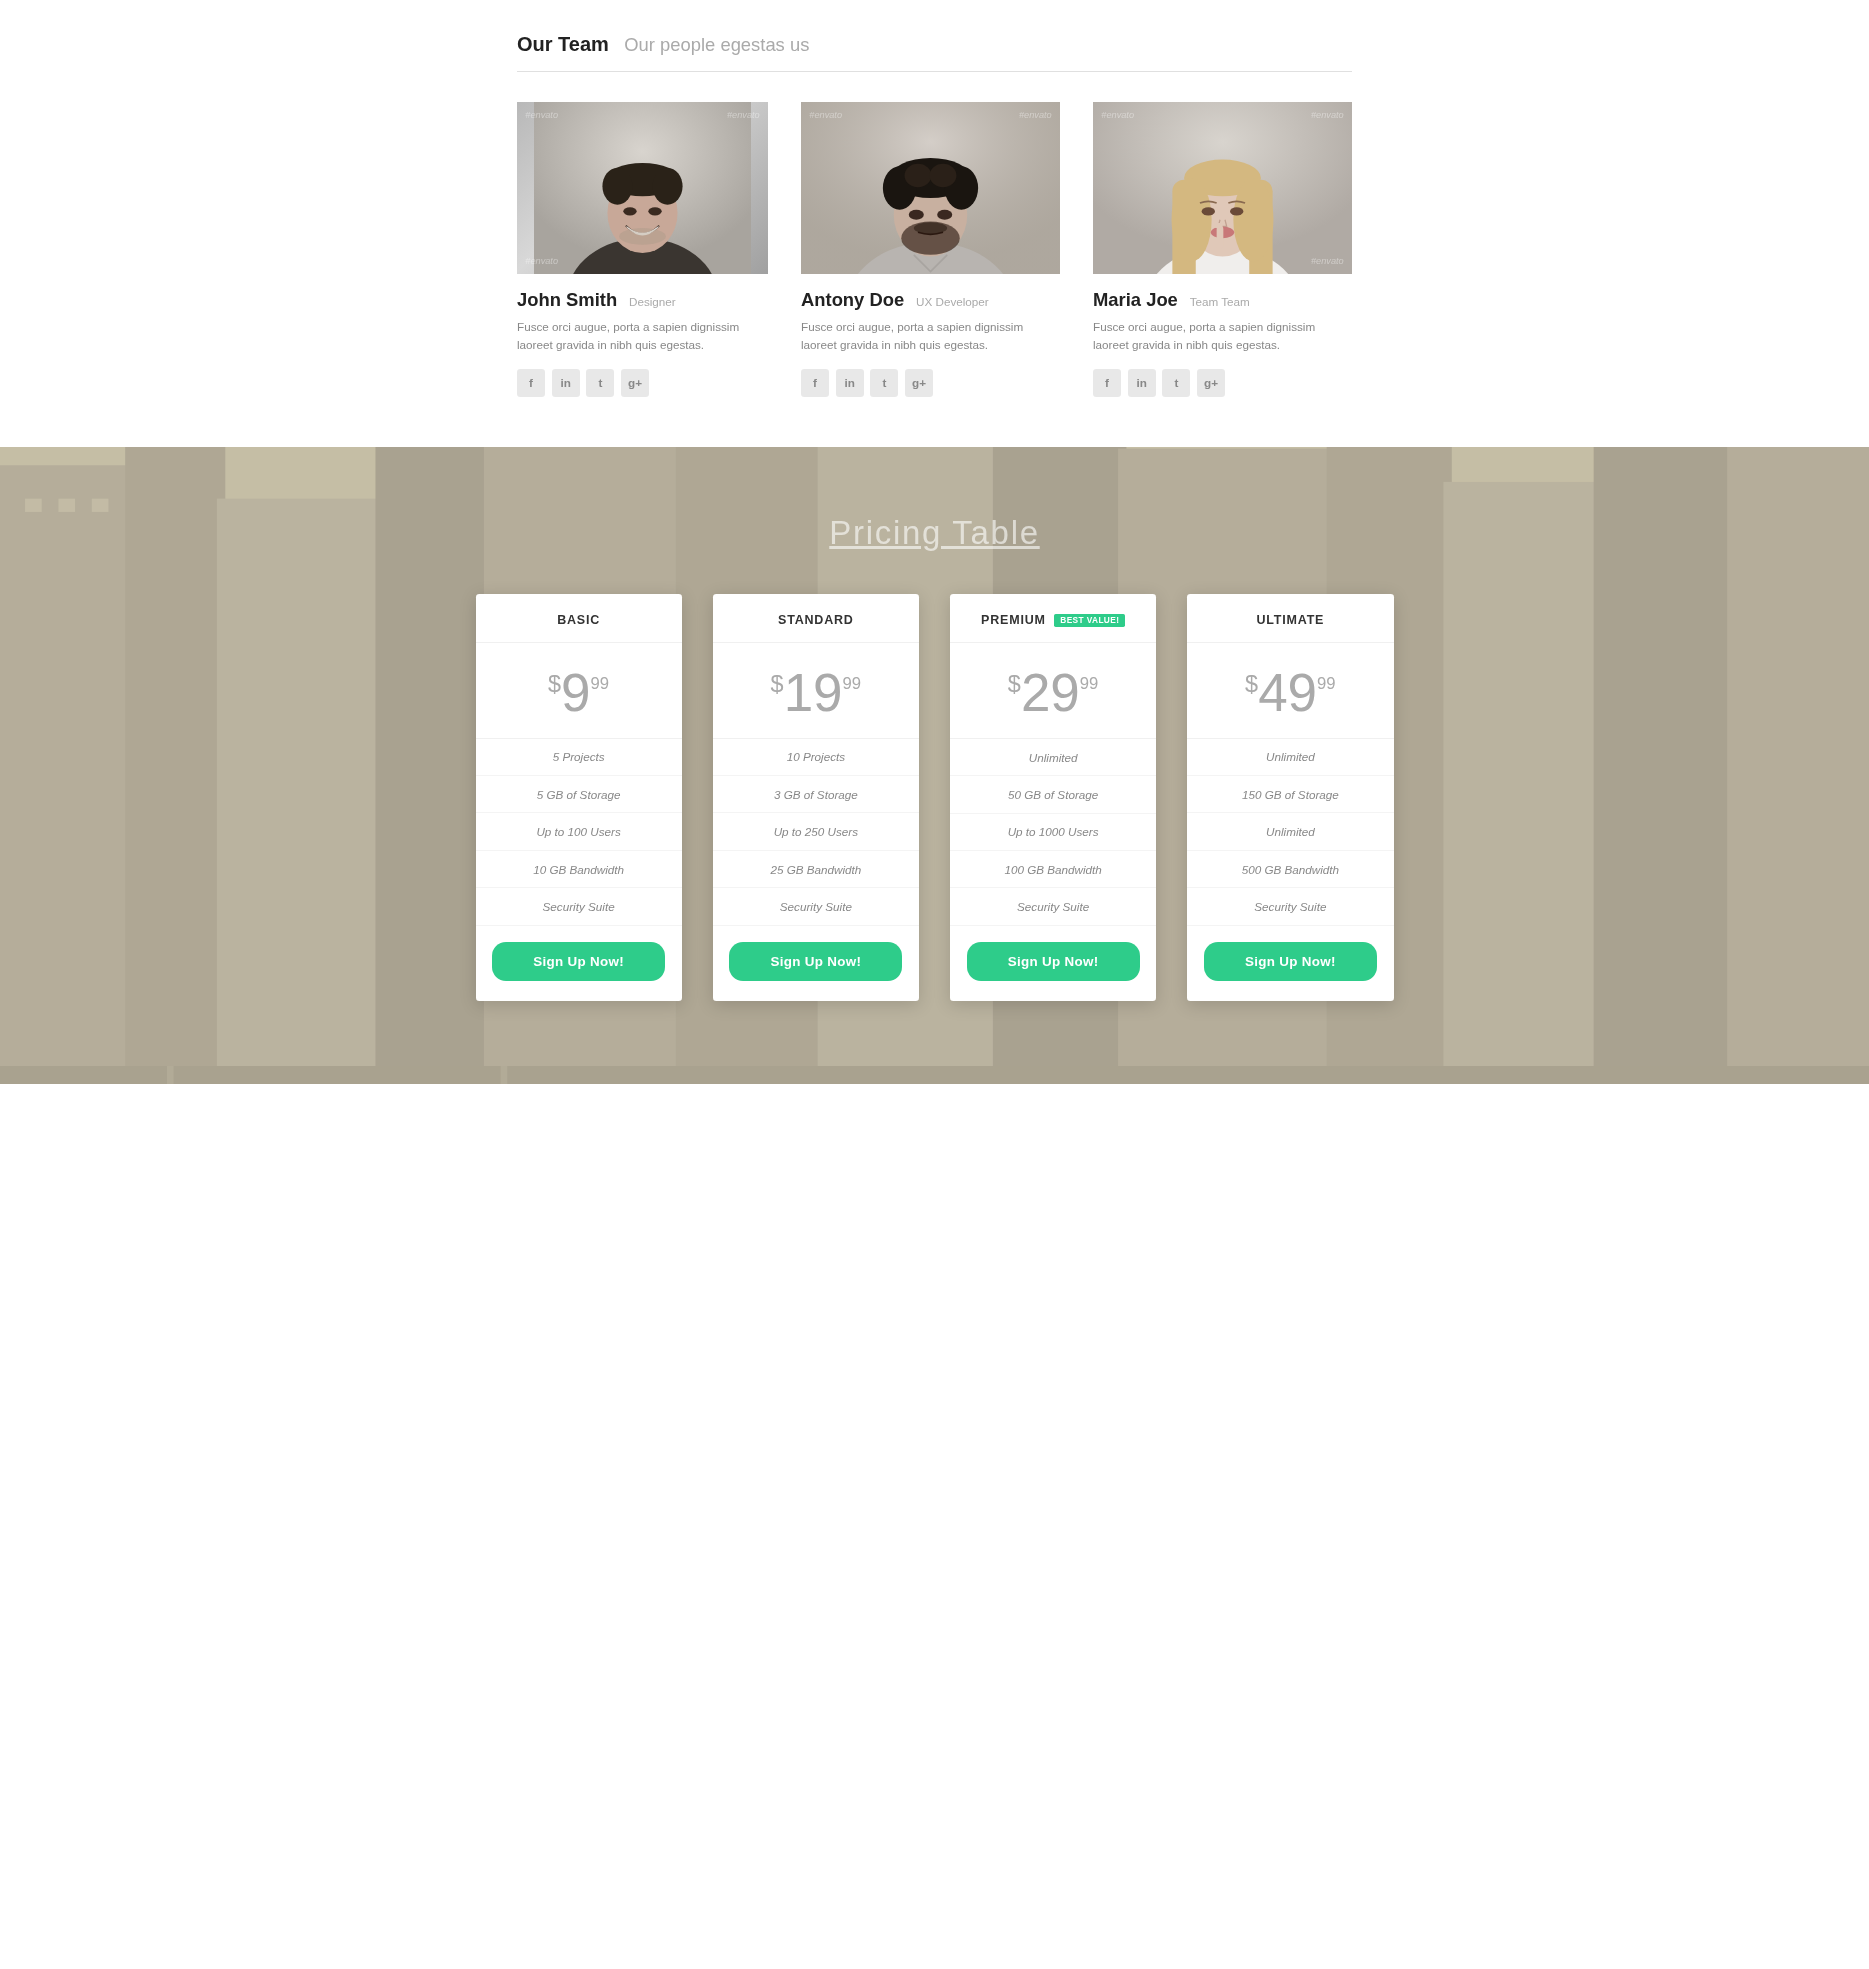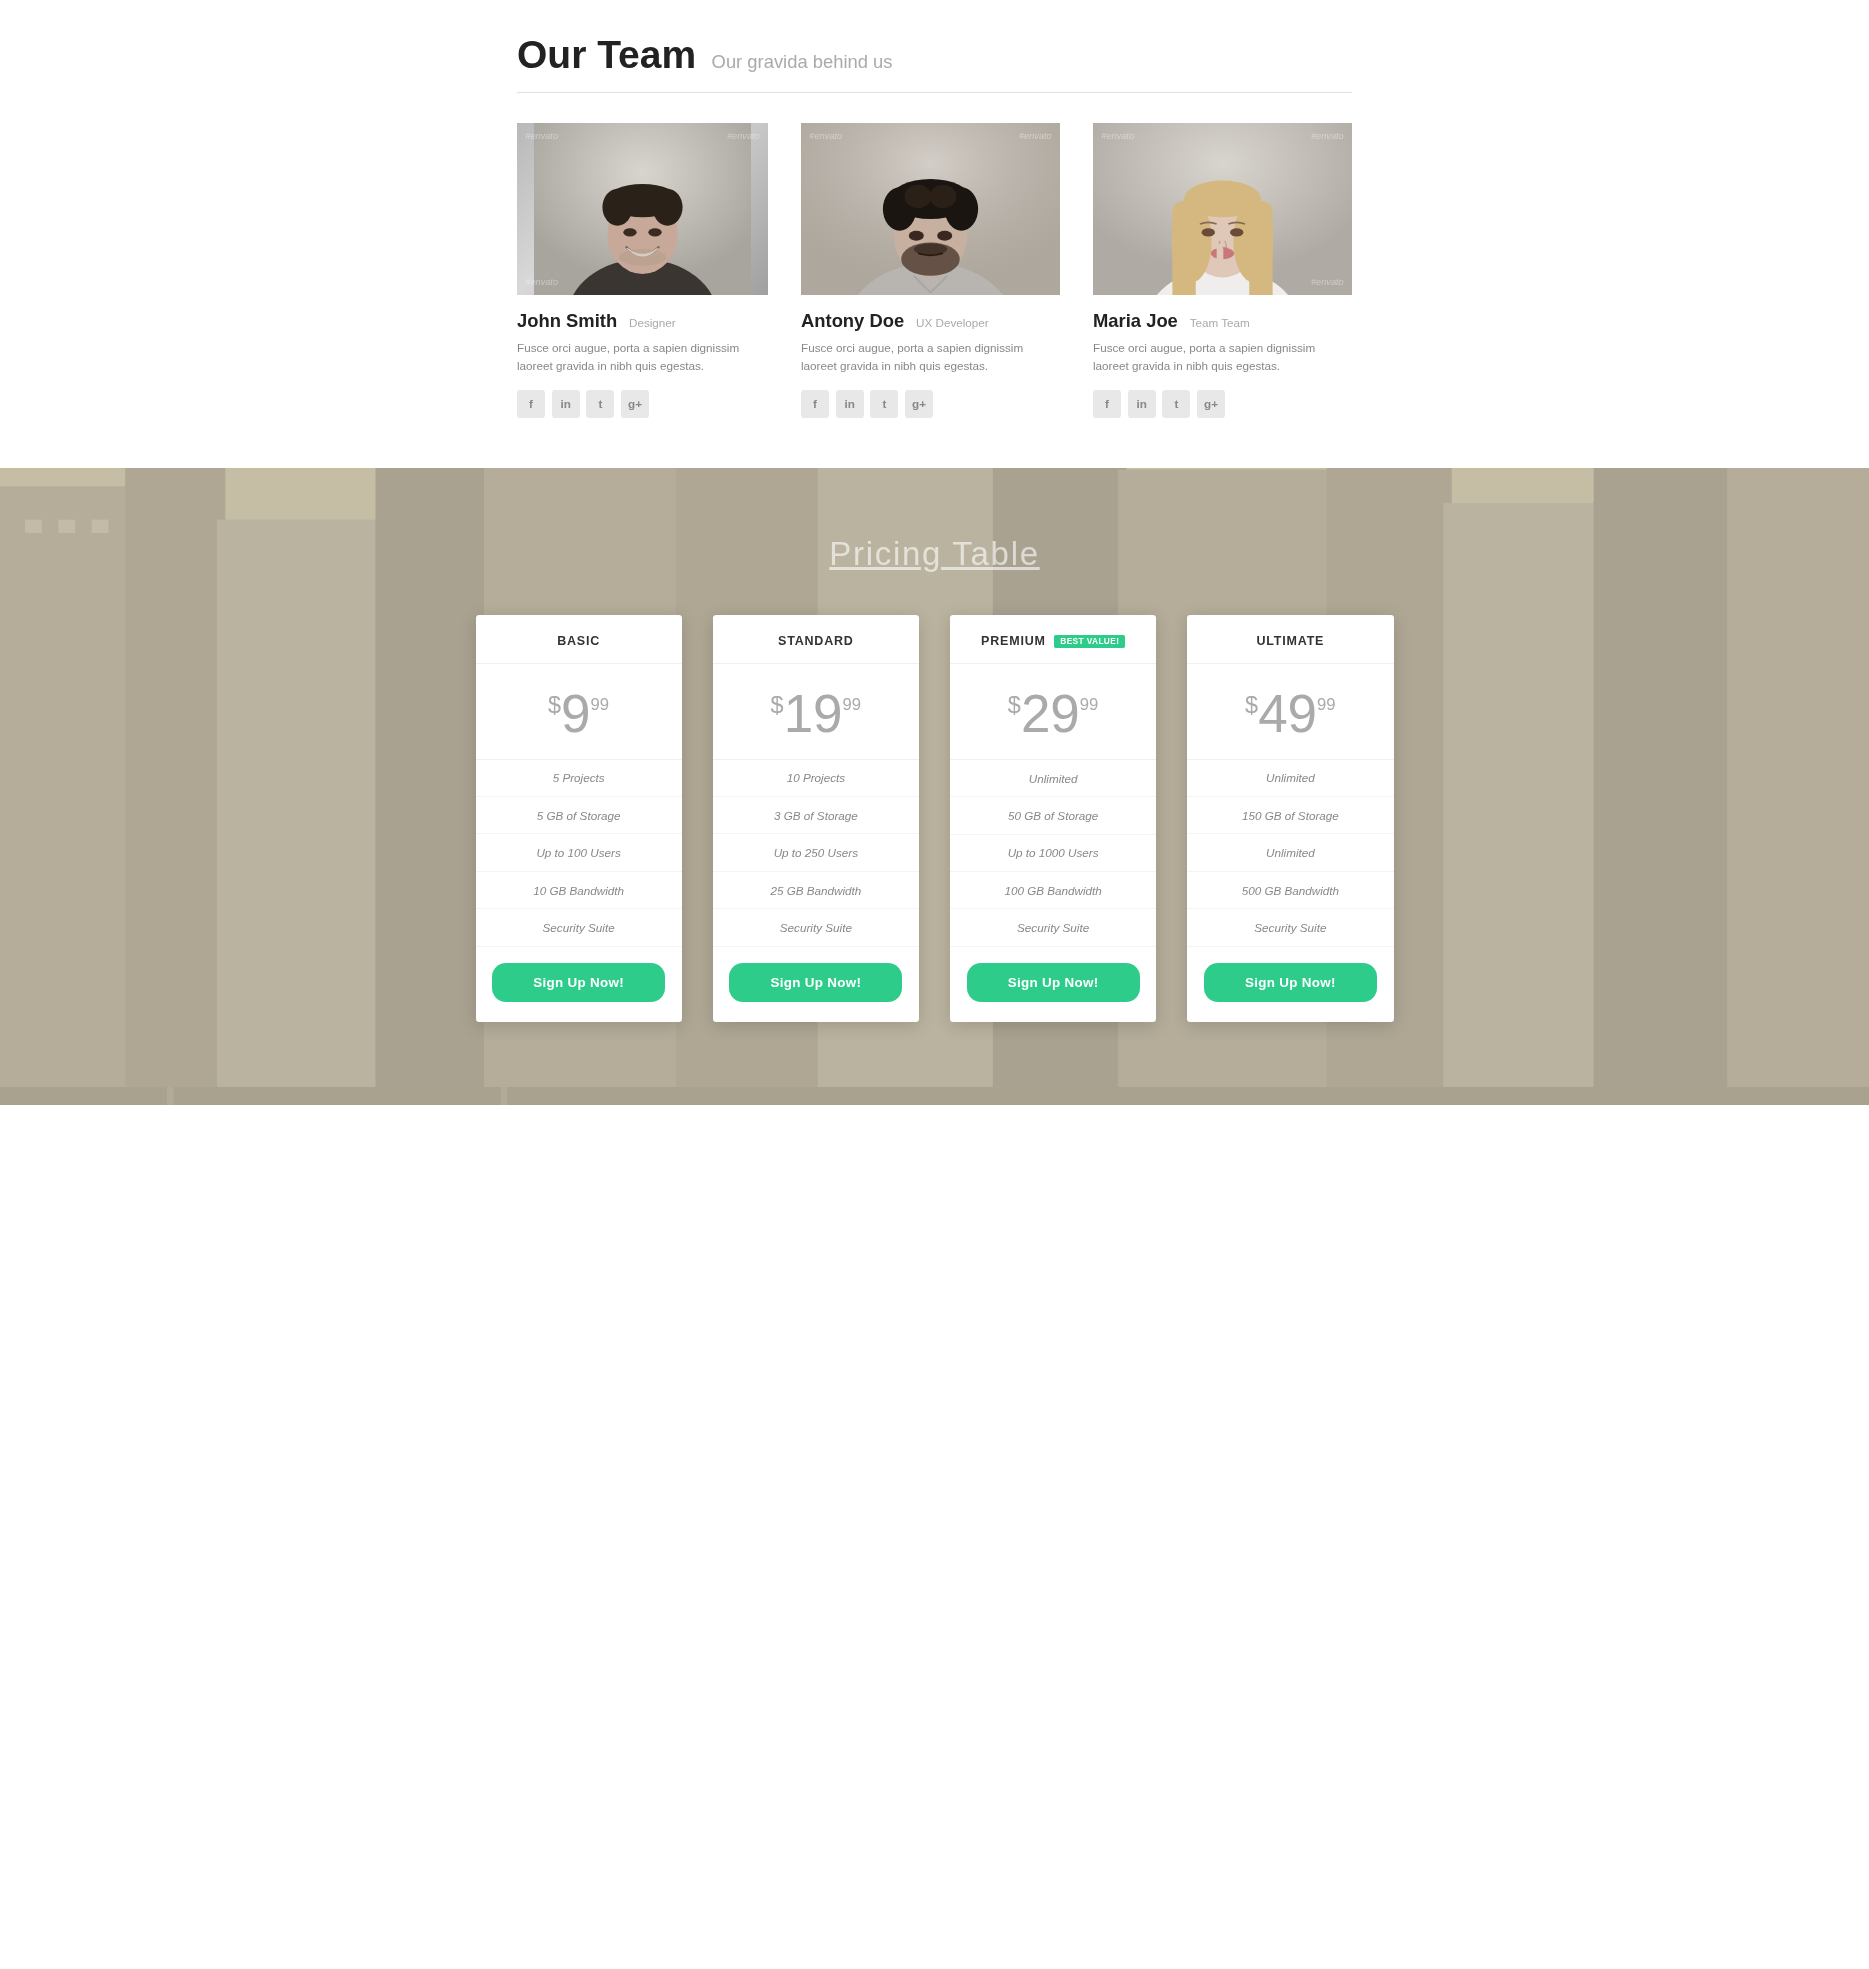--- a/index.html
+++ b/index.html
@@ -12,21 +12,21 @@
       max-width: 935px;
       margin: 0 auto;
     }
     .team-header {
       border-bottom: 0.8px solid #e0e0e0;
       padding-bottom: 15px;
       margin-bottom: 30px;
     }
     .team-header h2 {
       display: inline;
-      font-size: 39px;
+      font-size: 20px;
       font-weight: 900;
       color: #222;
     }
     .team-header span {
       font-size: 18.4px;
       color: #aaa;
       font-weight: 300;
       margin-left: 11.7px;
     }
     .team-grid {
@@ -221,21 +221,21 @@
       letter-spacing: 0.3px;
       transition: background 0.2s;
     }
   </style>
 </head>
 <body>
 
 <div class="team-section">
   <div class="team-header">
     <h2>Our Team</h2>
-    <span>Our gravida behind us</span>
+    <span>Our people egestas us</span>
   </div>
   <div class="team-grid">
 
     <div class="team-member">
       <div class="team-member-photo">
         <div class="photo-placeholder">
           <span class="envato-watermark top-left">#envato</span>
           <span class="envato-watermark top-right">#envato</span>
           <span class="envato-watermark bottom-left">#envato</span>
 

